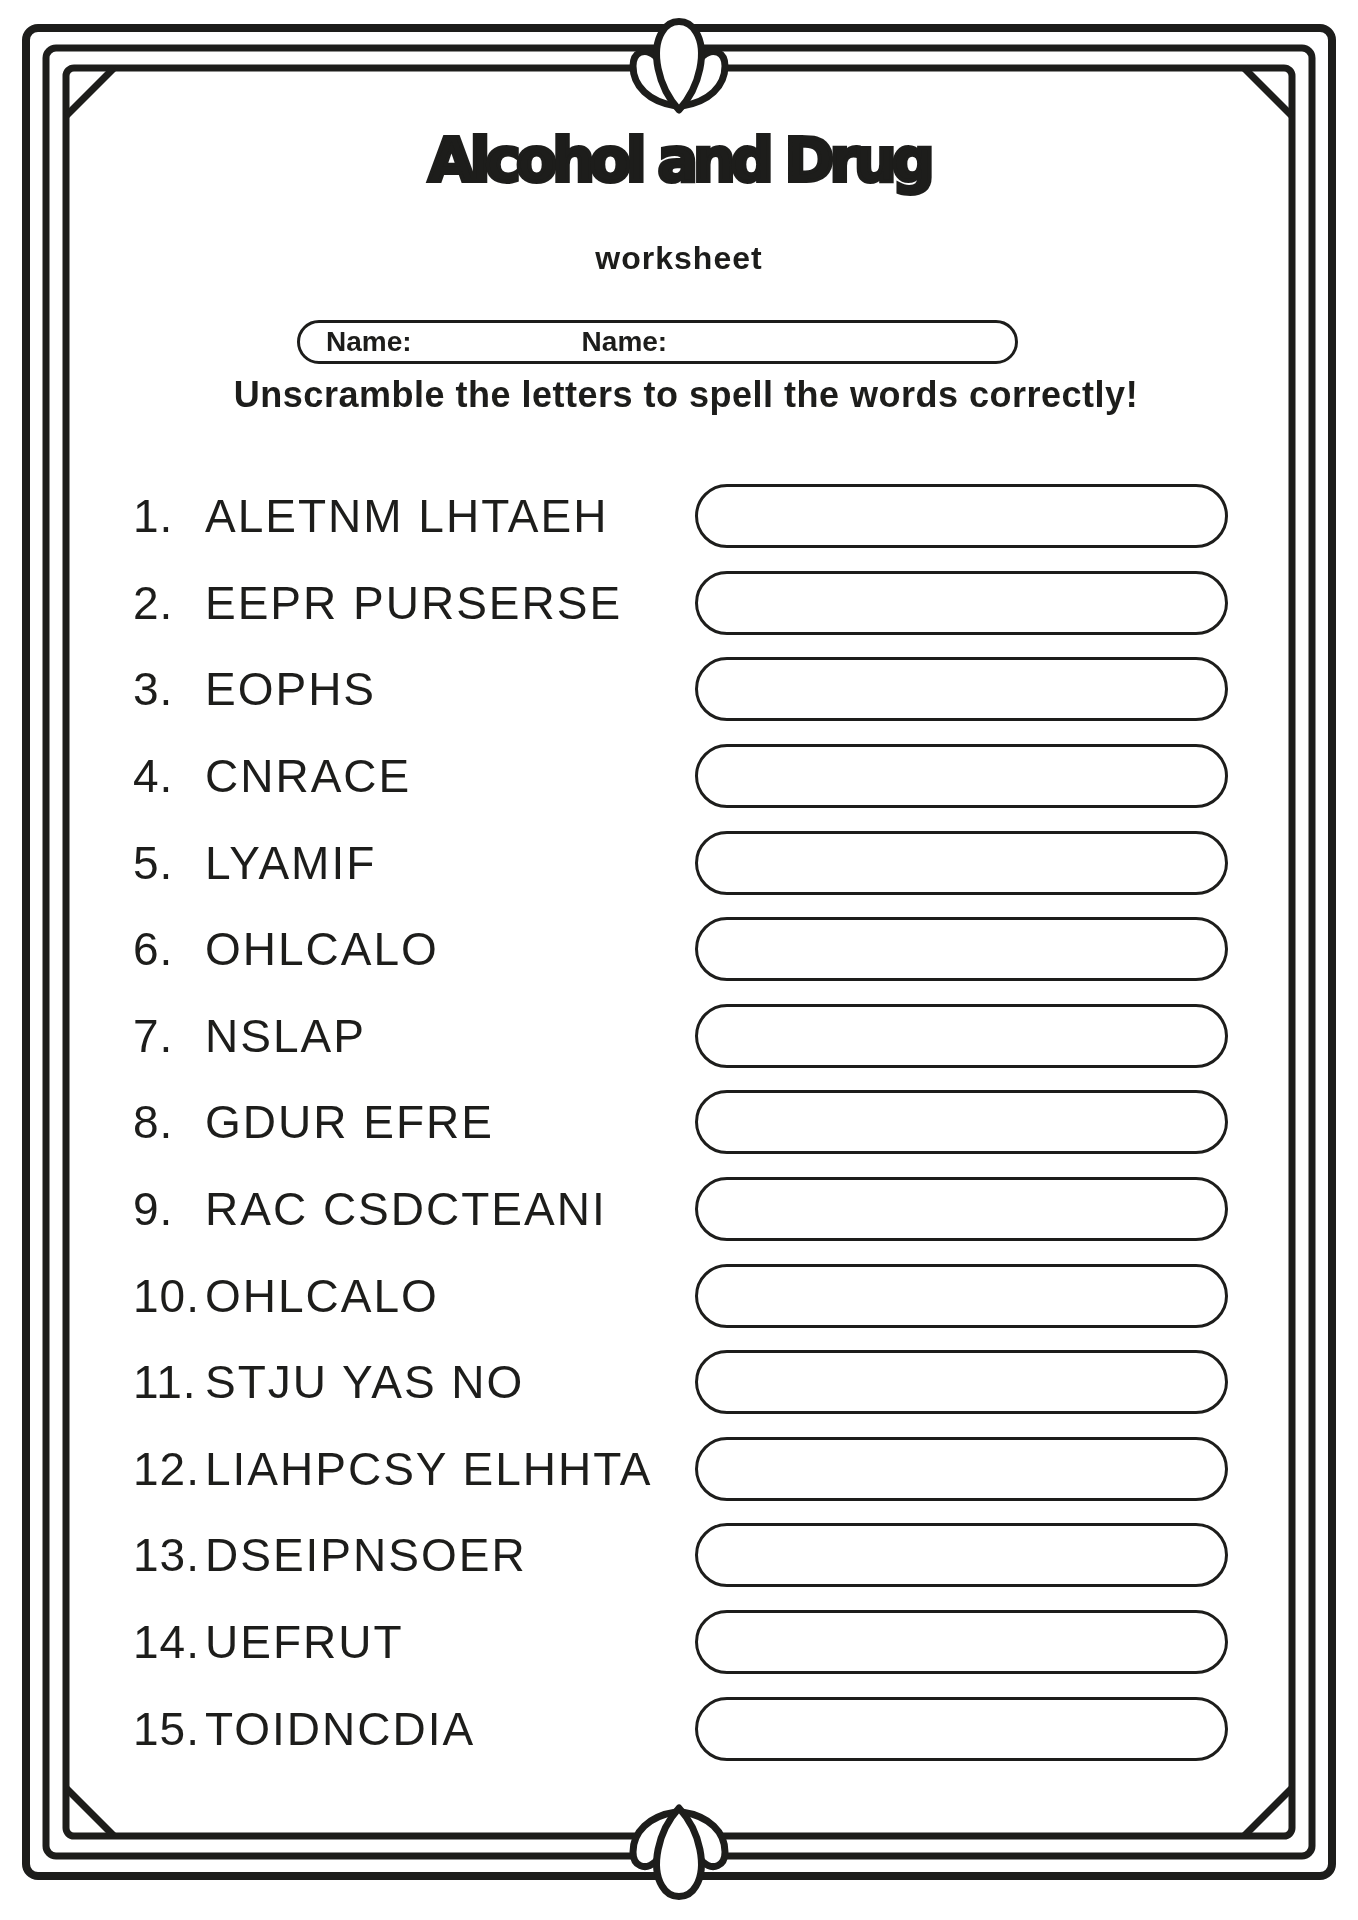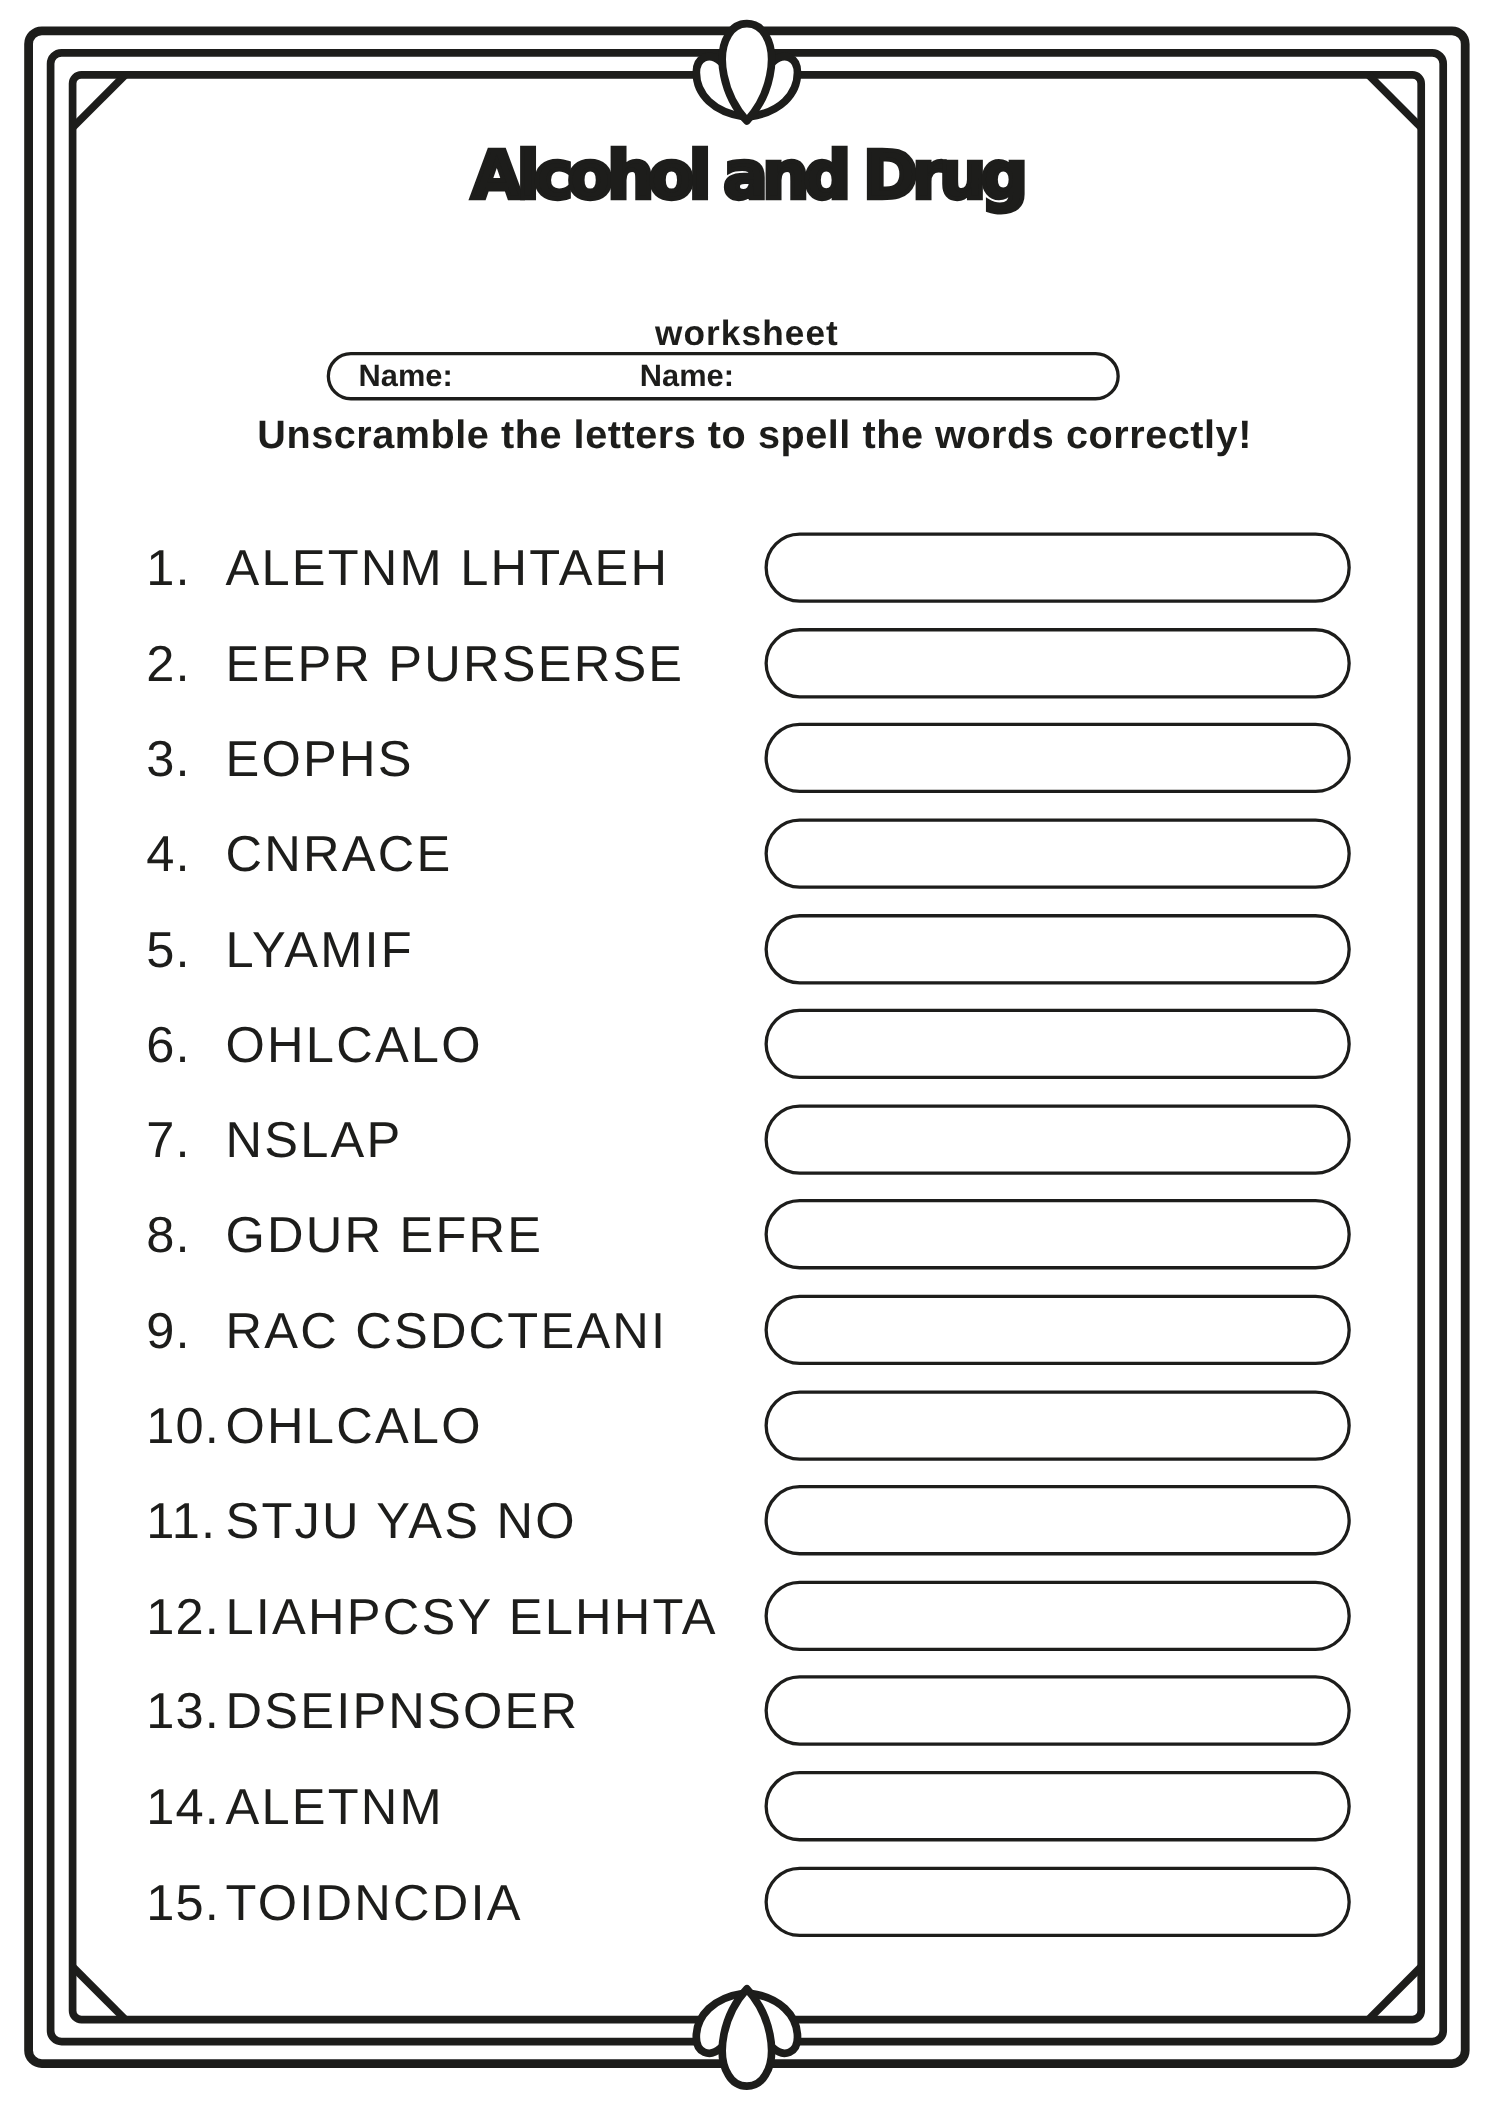--- a/index.html
+++ b/index.html
@@ -13,21 +13,21 @@
   .frame-svg { position:absolute; inset:0; width:1358px; height:1920px; }
 
   .title {
     position:absolute; top:128px; left:0; width:100%;
     text-align:center; font-family:"DejaVu Sans", sans-serif;
     font-weight:900; font-size:60px; line-height:1.08;
     letter-spacing:-5px; -webkit-text-stroke:4px var(--ink);
   }
   .subtitle {
     position:absolute; top:240px; left:0; width:100%;
-    text-align:center; font-size:32px; font-weight:700; letter-spacing:1px;margin-top:45px;
+    text-align:center; font-size:32px; font-weight:700; letter-spacing:1px;
   }
   .namedate {
     position:absolute; left:297px; top:320px; width:721px; height:44px;
     border:3px solid var(--ink); border-radius:24px;
     display:flex; align-items:center; padding-left:26px;
     font-size:28px; font-weight:700;
   }
   .namedate .label { flex:0 0 auto; }
   .nd-blank-name { flex:0 0 170px; height:100%; }
   .nd-blank-date { flex:1 1 auto; height:100%; }
@@ -152,21 +152,21 @@
       <span class="word">LIAHPCSY ELHHTA</span>
       <div class="blank"></div>
     </div>
       <div class="row">
       <span class="num">13.</span>
       <span class="word">DSEIPNSOER</span>
       <div class="blank"></div>
     </div>
       <div class="row">
       <span class="num">14.</span>
-      <span class="word">ALETNM</span>
+      <span class="word">UEFRUT</span>
       <div class="blank"></div>
     </div>
       <div class="row">
       <span class="num">15.</span>
       <span class="word">TOIDNCDIA</span>
       <div class="blank"></div>
     </div>
     </div>
 
 </div>

